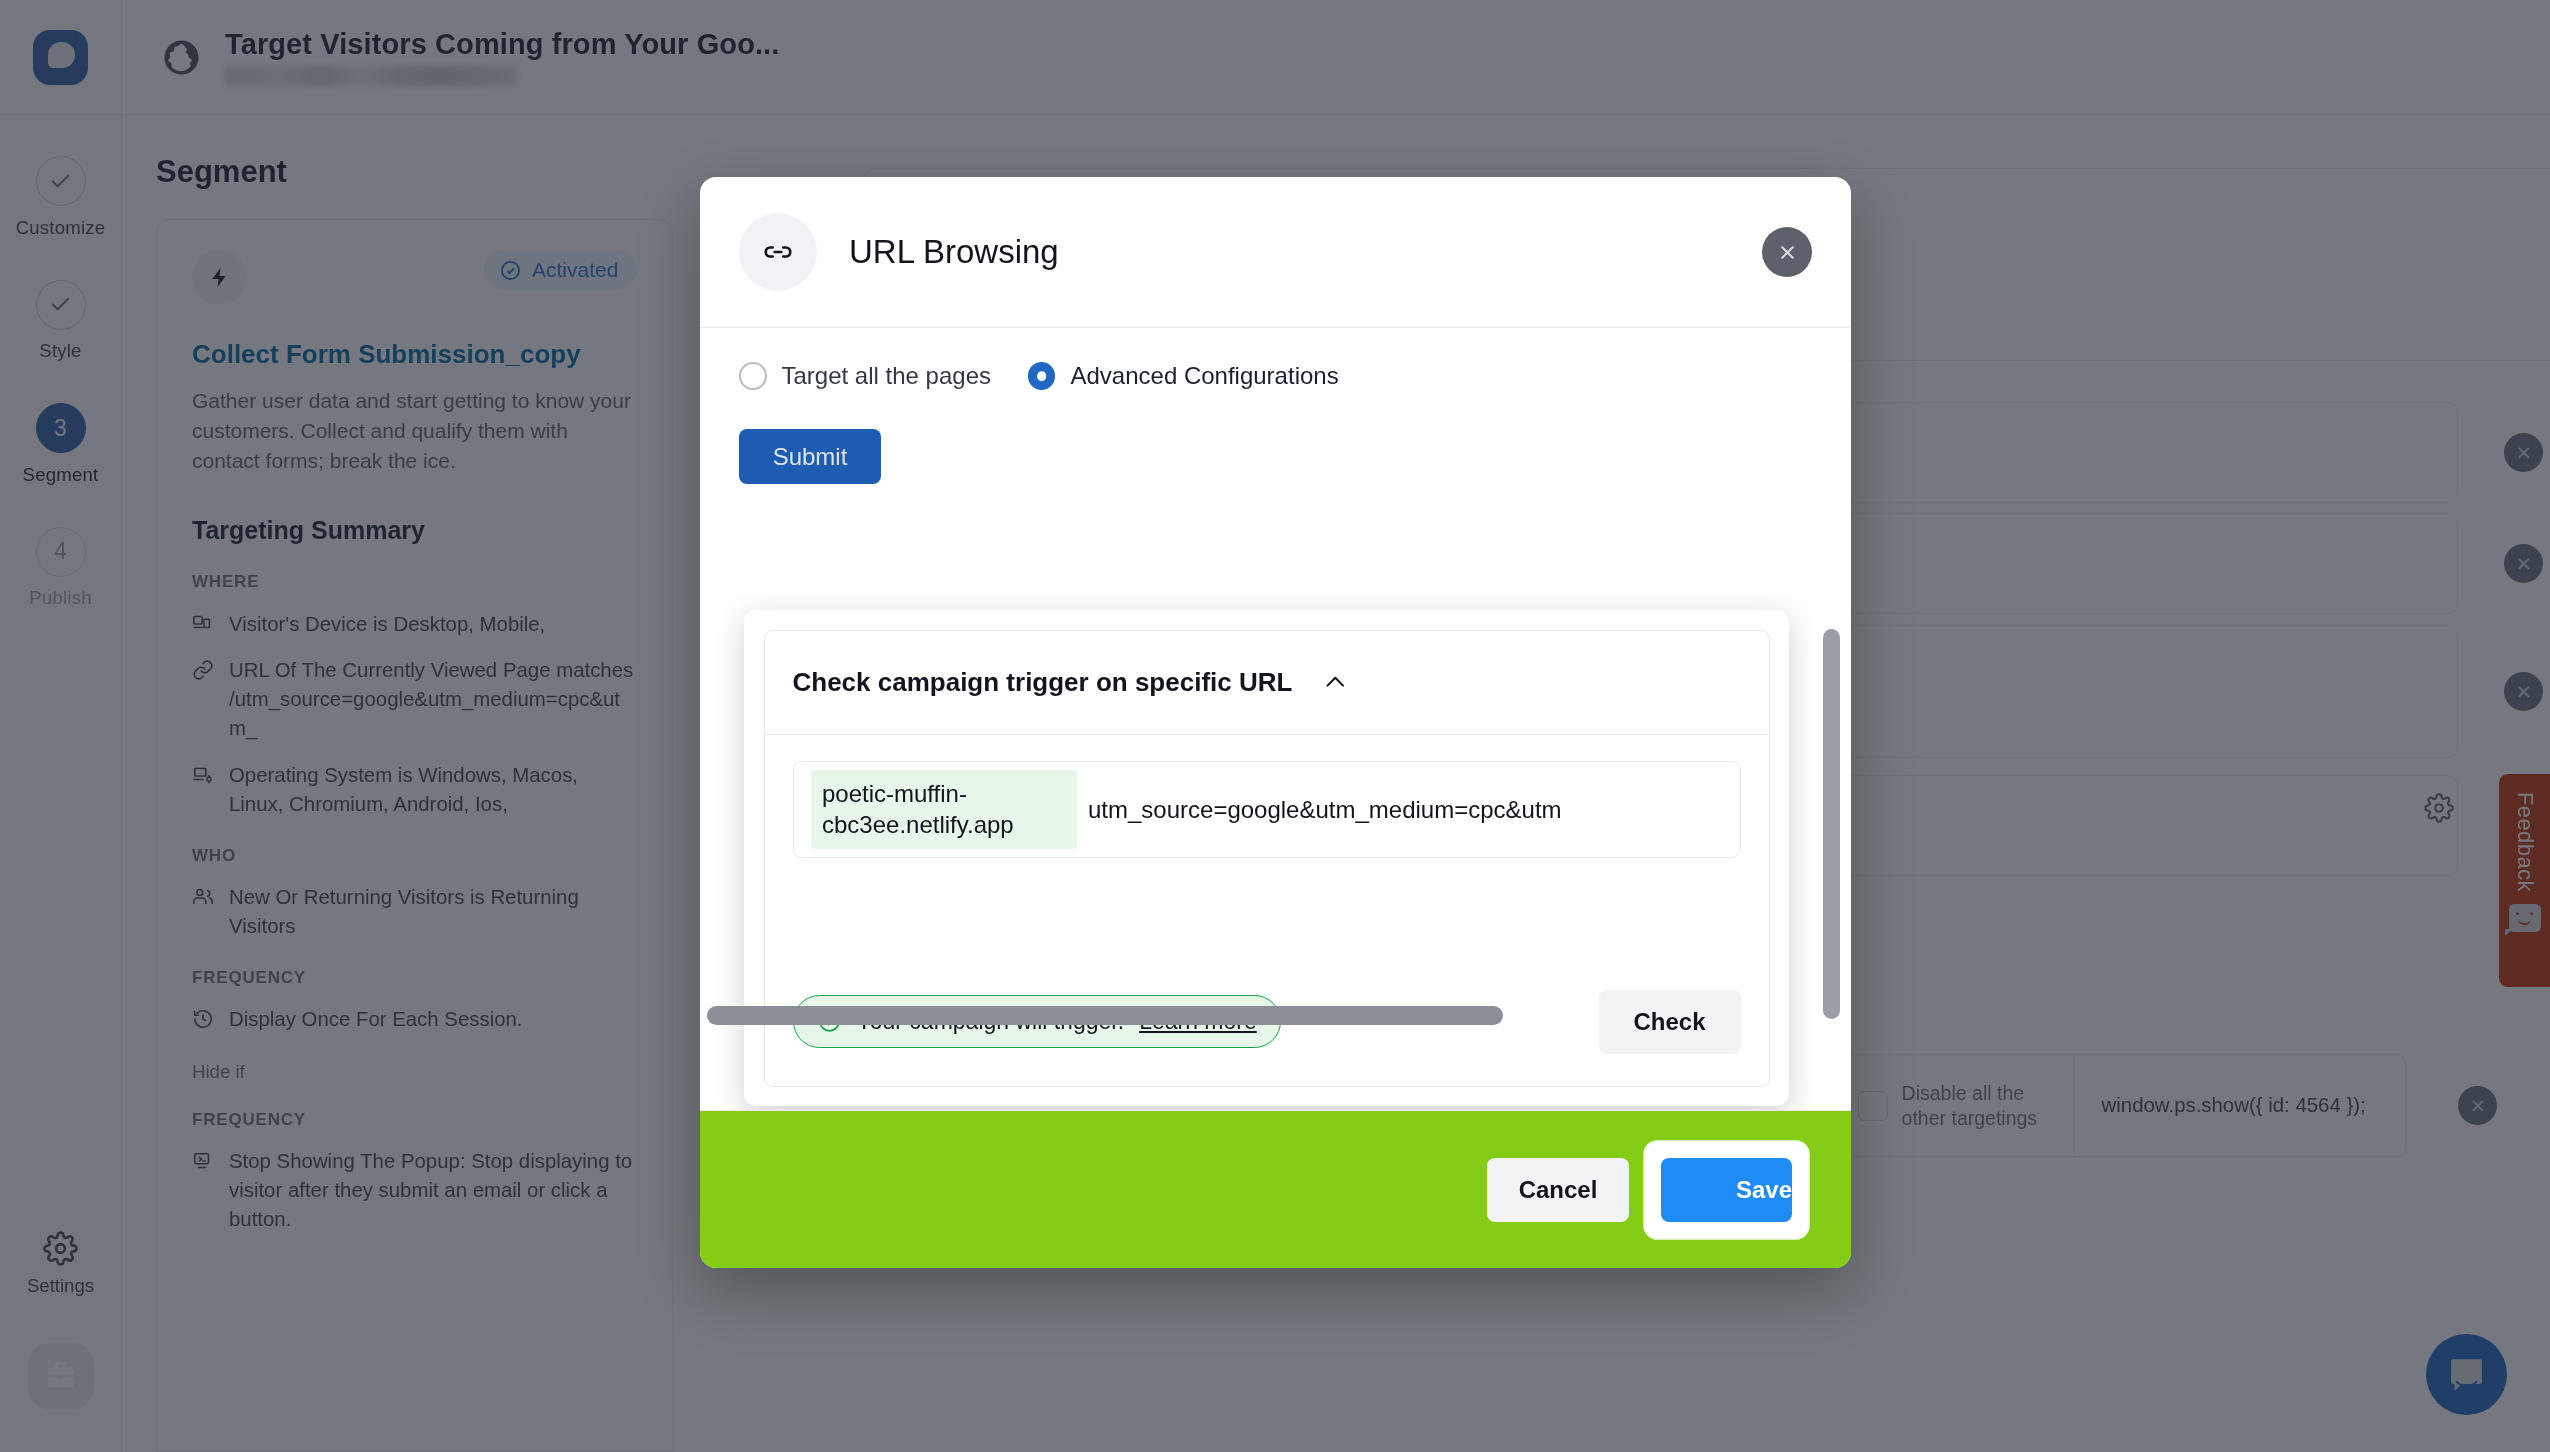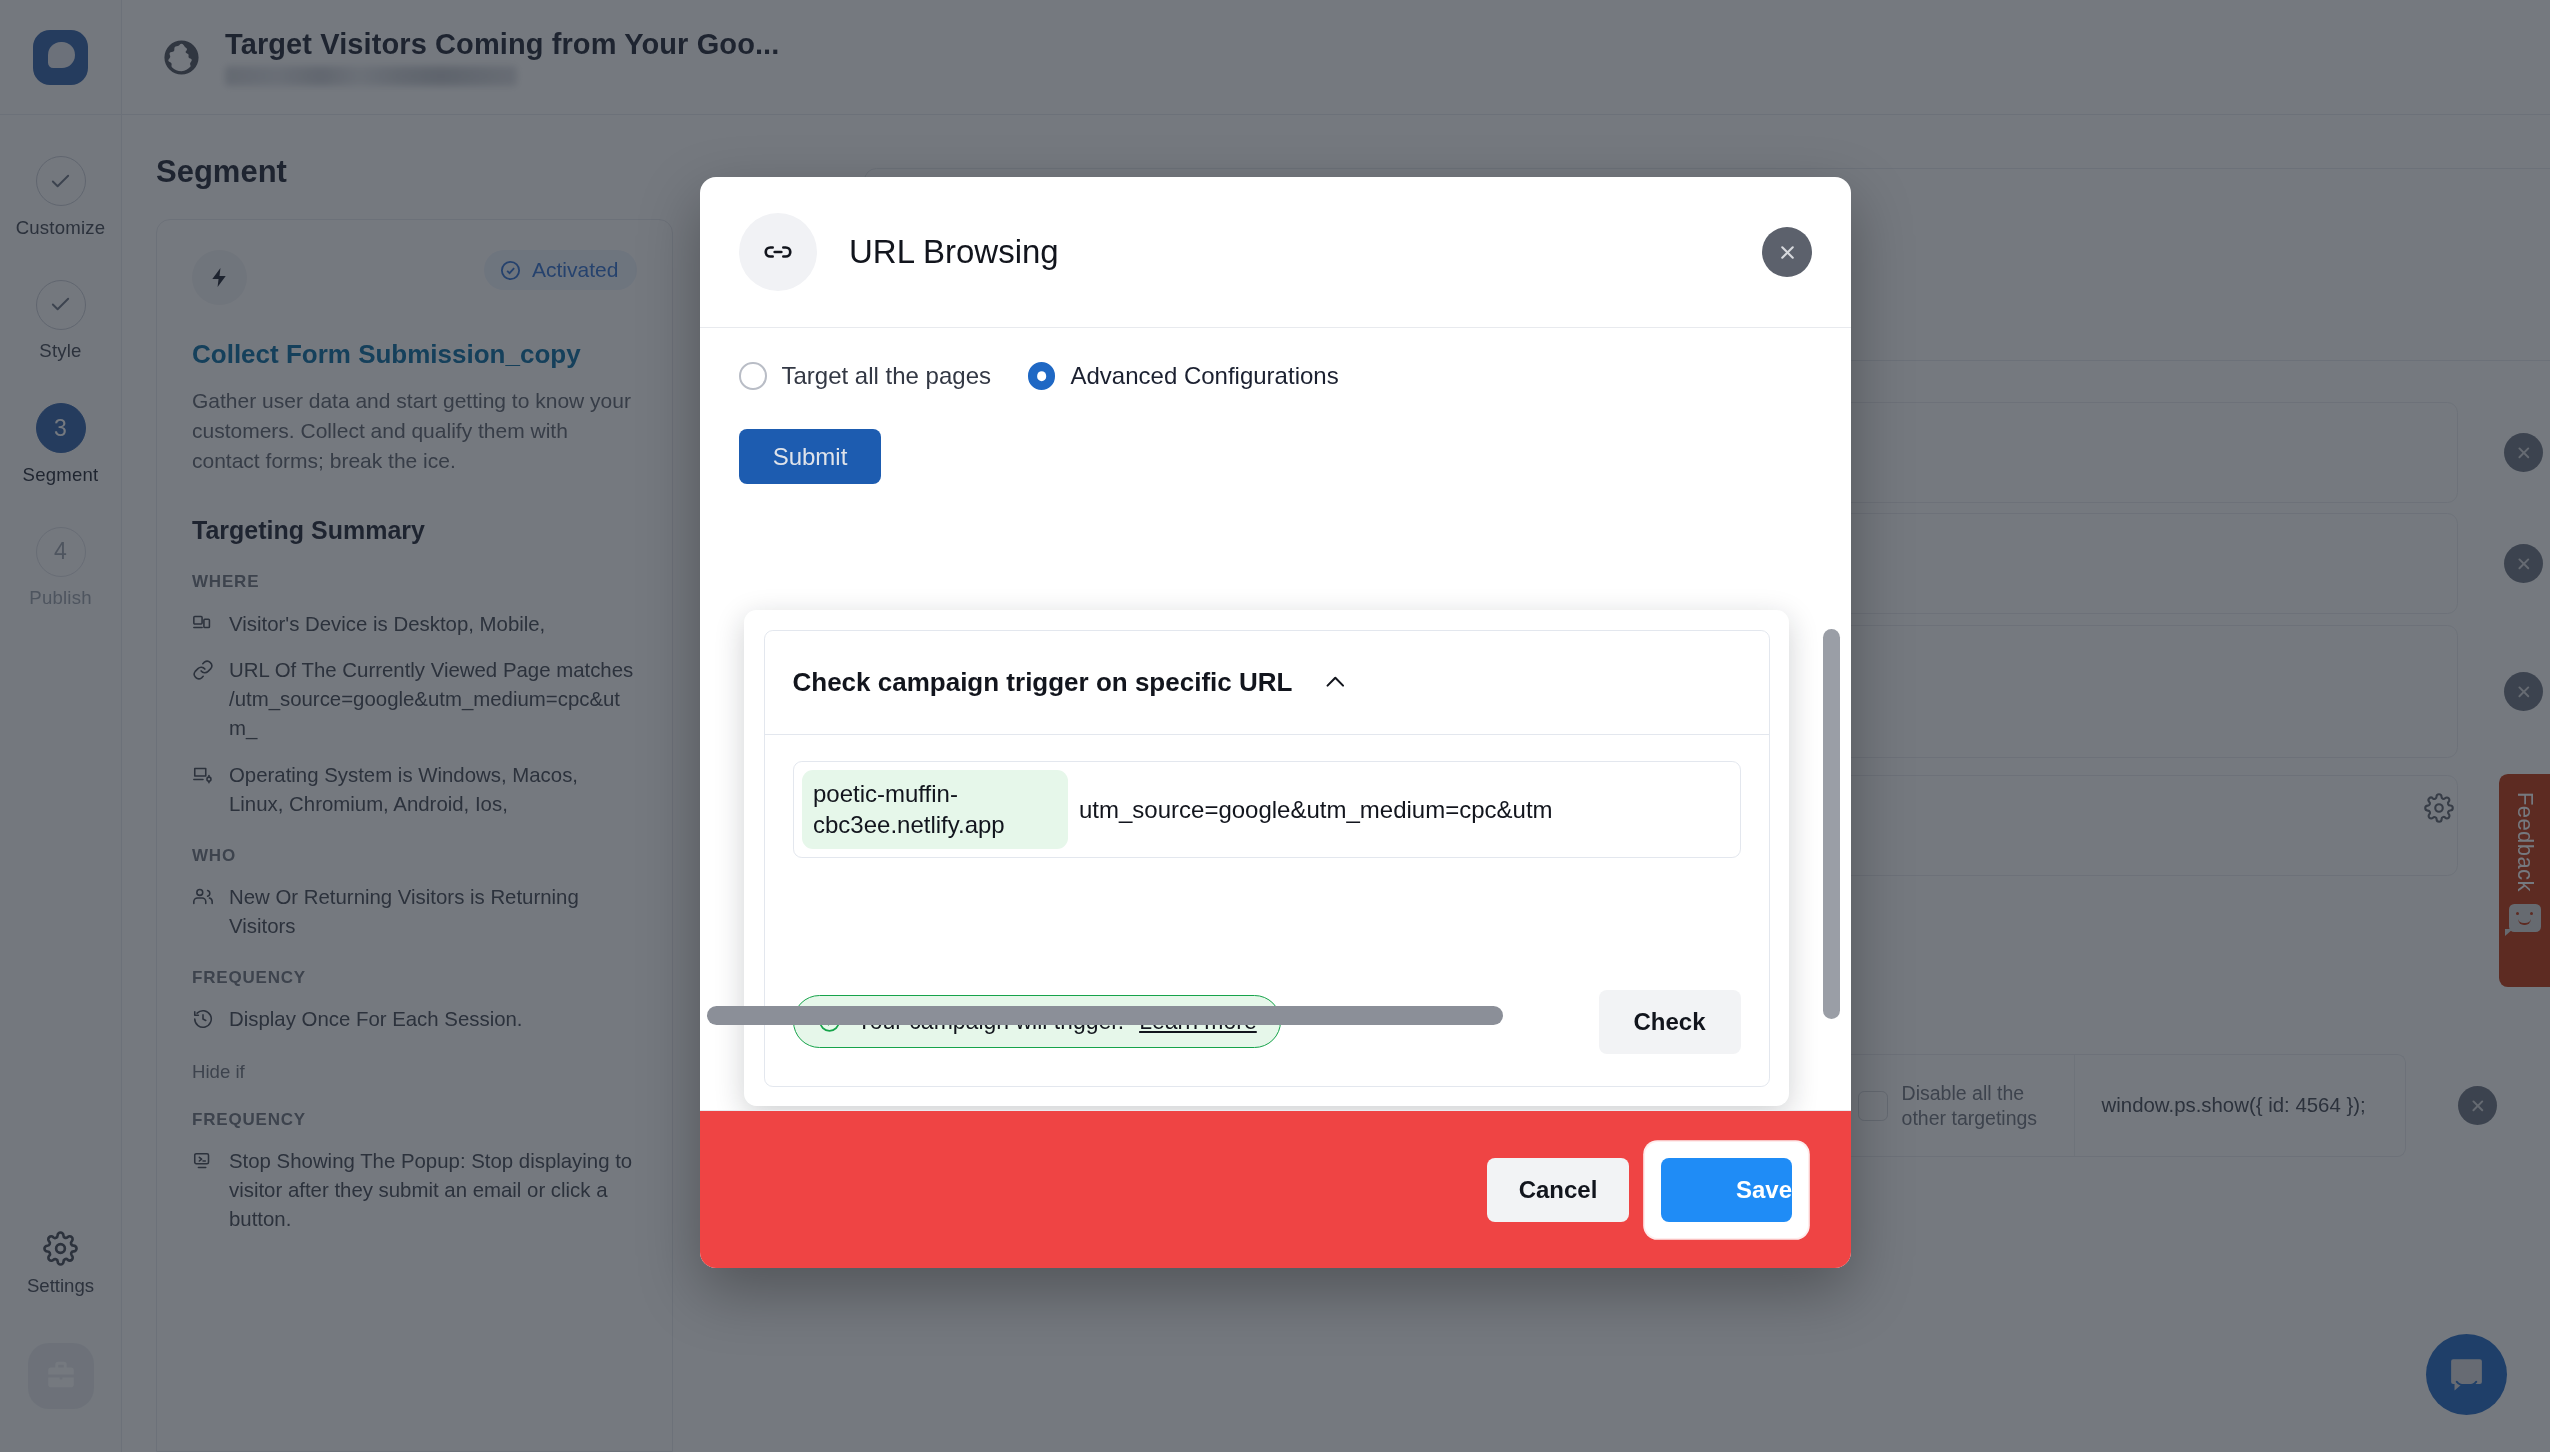--- a/index.html
+++ b/index.html
@@ -275,23 +275,24 @@
   .ic-head .h { font-size: 26px; font-weight: 700; color: #12151d; }
   .ic-chev { cursor: pointer; }
   .ic-body { flex: 1; padding: 26.6px 28px 0 28px; position: relative; }
 
   .url-field {
     height: 97px; border: 0.9px solid #e3e7ee; border-radius: 8.9px;
     display: flex; align-items: center; padding: 0 8.9px; overflow: hidden;
     background: #fff;
   }
   .url-chip {
-    background: #e6f7ea; border-radius: 11px; padding: 8.9px 10.6px;
+    background: #e6f7ea; border-radius: 4px; padding: 8.9px 10.6px;
     font-size: 24px; line-height: 1.28; color: #12151d; flex: 0 0 auto;
     max-width: 266px;
+    margin-left: 9px;
   }
   .url-rest {
     margin-left: 10.6px; font-size: 24px; color: #12151d;
     white-space: nowrap; overflow: hidden;
   }
 
   .ic-footer {
     position: absolute; left: 28px; right: 28px; bottom: 32px;
     display: flex; align-items: center; justify-content: space-between;
   }
@@ -315,21 +316,21 @@
   }
 
   .vscroll-track {
     position: absolute; right: 10.6px; top: 301px; width: 17.7px; height: 434px;
   }
   .vscroll-thumb {
     width: 17.7px; height: 390px; border-radius: 8.9px; background: #9a9ea6; cursor: pointer;
   }
 
   .modal-foot {
-    height: 158px; border-top: 0.9px solid #e8eaee; background: #ef4444;
+    height: 158px; border-top: 0.9px solid #e8eaee; background: #84cc16;
     display: flex; align-items: center; justify-content: flex-end;
     padding-right: 43px; gap: 16px;
   }
   .cancel-btn {
     width: 142px; height: 64px; border: none; background: #f2f3f5;
     border-radius: 8px; font-size: 24px; font-weight: 700; color: #12151d;
     font-family: inherit; cursor: pointer;
   }
   .save-ring {
     background: #ffffff; border-radius: 12.4px; padding: 16px;

